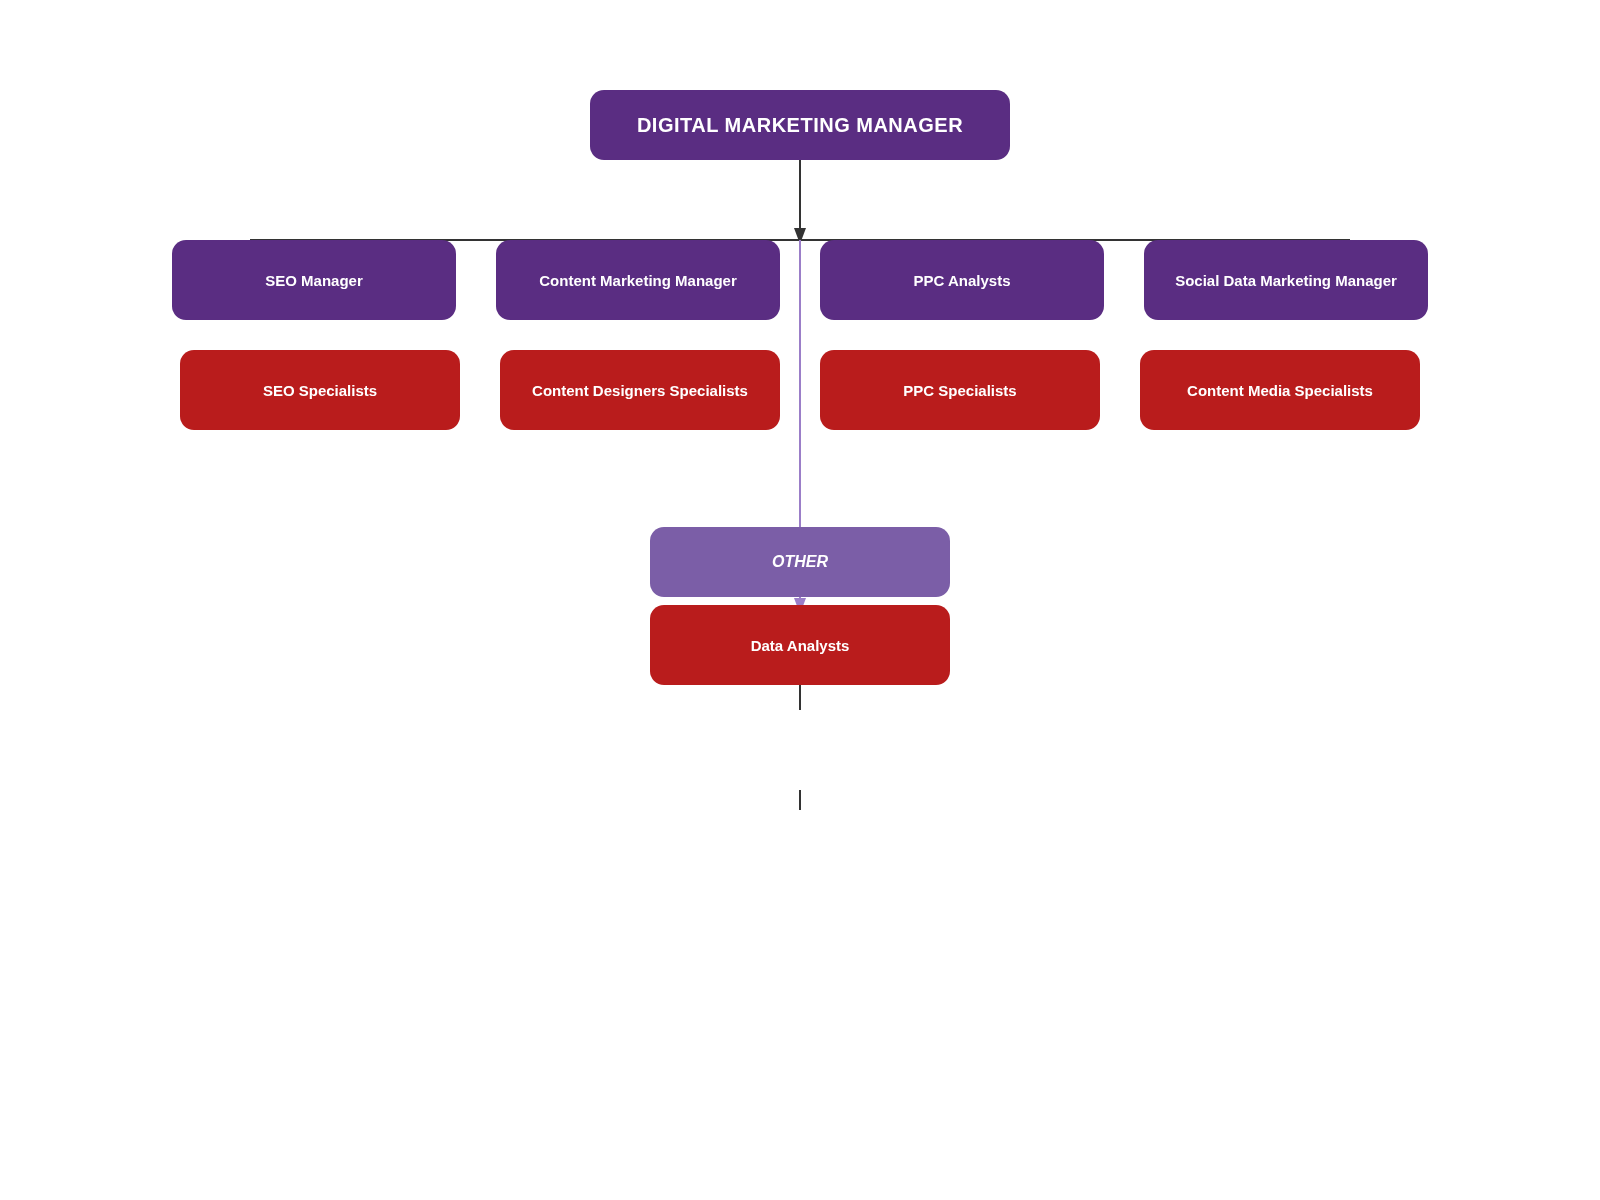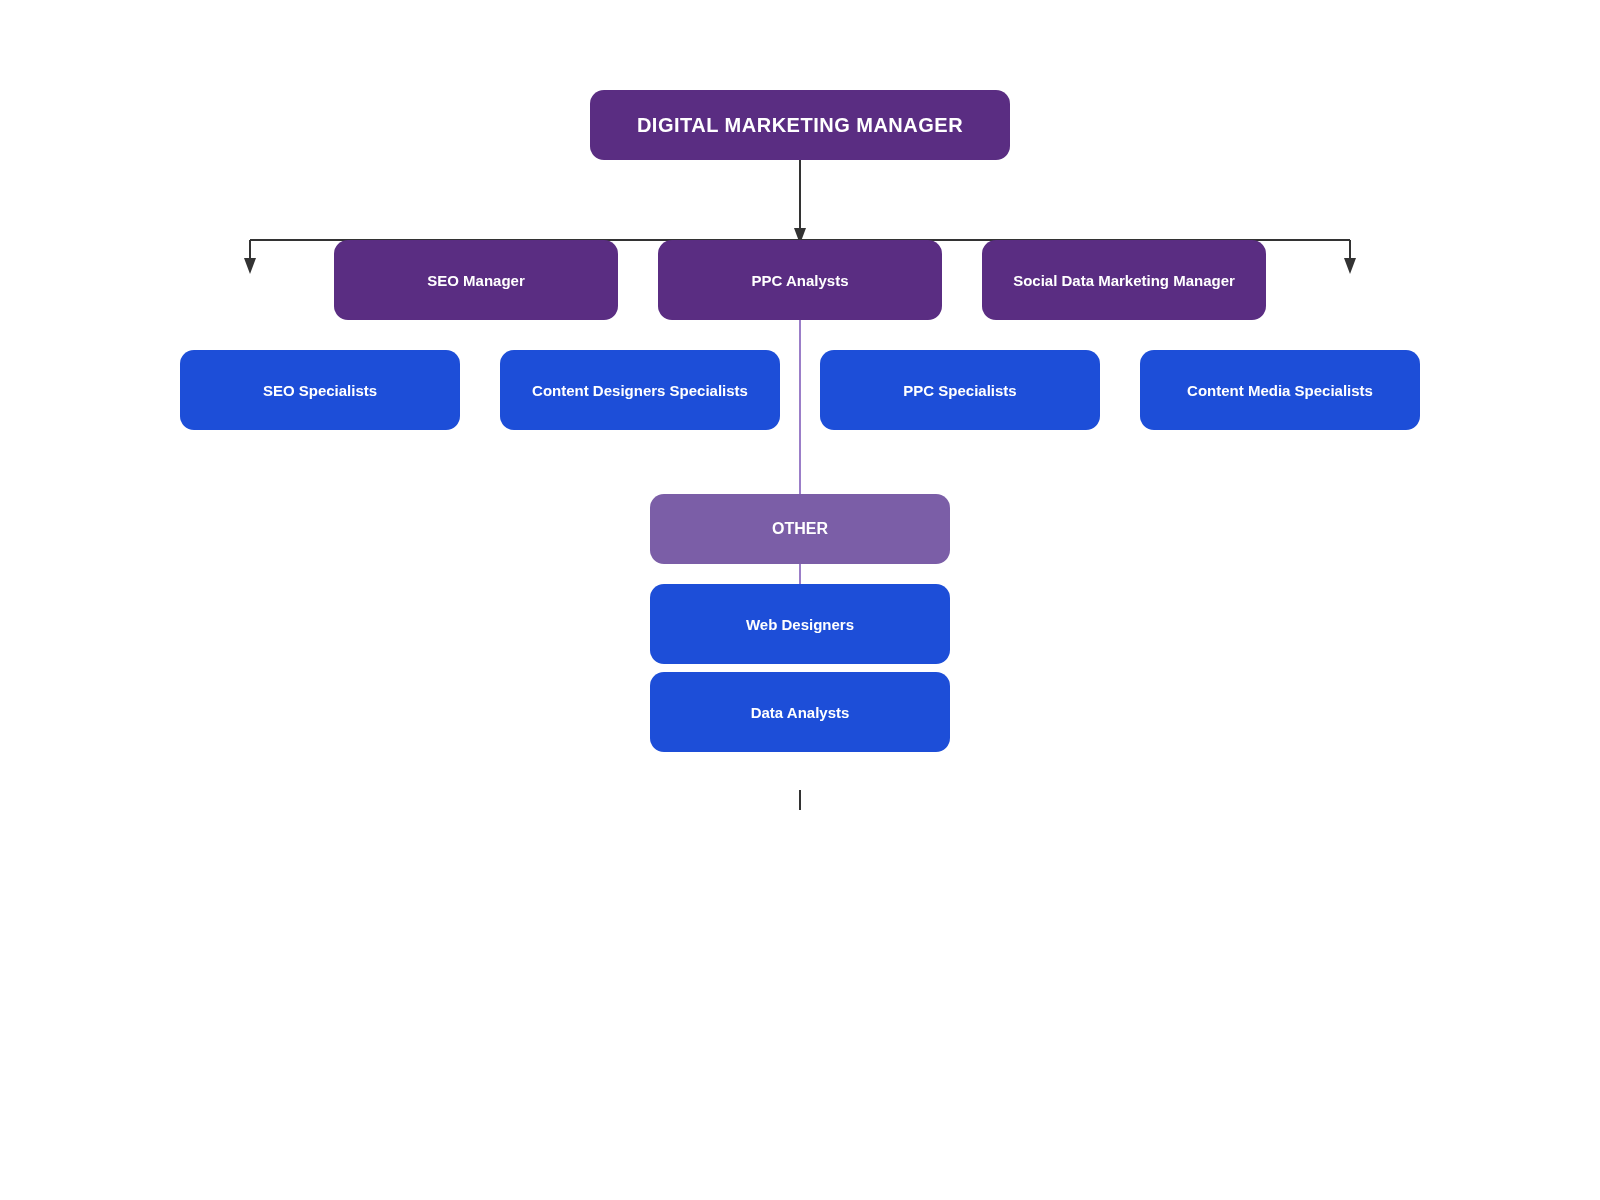--- a/index.html
+++ b/index.html
@@ -37,21 +37,21 @@
 
     .node-dark {
       background-color: #5a2d82;
     }
 
     .node-medium {
       background-color: #7b5ea7;
     }
 
     .node-light {
-      background-color: #1d4ed8;
+      background-color: #b91c1c;
     }
 
     .node-top {
       width: 420px;
       min-height: 70px;
       font-size: 20px;
       letter-spacing: 0.5px;
     }
 
     .node-manager {
@@ -106,21 +106,22 @@
 
     .level1 {
       margin-top: 80px;
     }
 
     .level2 {
       margin-top: 30px;
     }
 
     .level3 {
-      margin-top: 64px;
+      margin-top: 97px;
+      font-style: italic;
     }
 
     .level4 {
       margin-top: 20px;
     }
 
     .level5 {
       margin-top: 8px;
     }
   </style>
@@ -163,36 +164,34 @@
 
     <line x1="700" y1="740" x2="700" y2="760" stroke="#333" stroke-width="2"></line>
   </svg>
 
   <div class="row level0">
     <div class="node node-dark node-top">DIGITAL MARKETING MANAGER</div>
   </div>
 
   <div class="row level1">
     <div class="node node-dark node-manager">SEO Manager</div>
+    <div class="node node-dark node-manager">Content Marketing Manager</div>
     <div class="node node-dark node-manager">PPC Analysts</div>
     <div class="node node-dark node-manager">Social Data Marketing Manager</div>
   </div>
 
   <div class="row level2">
     <div class="node node-light node-specialist">SEO Specialists</div>
     <div class="node node-light node-specialist">Content Designers Specialists</div>
     <div class="node node-light node-specialist">PPC Specialists</div>
     <div class="node node-light node-specialist">Content Media Specialists</div>
   </div>
 
   <div class="row level3">
     <div class="node node-medium node-other">OTHER</div>
   </div>
 
-  <div class="row level4">
-    <div class="node node-light node-sub">Web Designers</div>
-  </div>
 
   <div class="row level5">
     <div class="node node-light node-sub">Data Analysts</div>
   </div>
 
 </div>
 
 </body></html>

